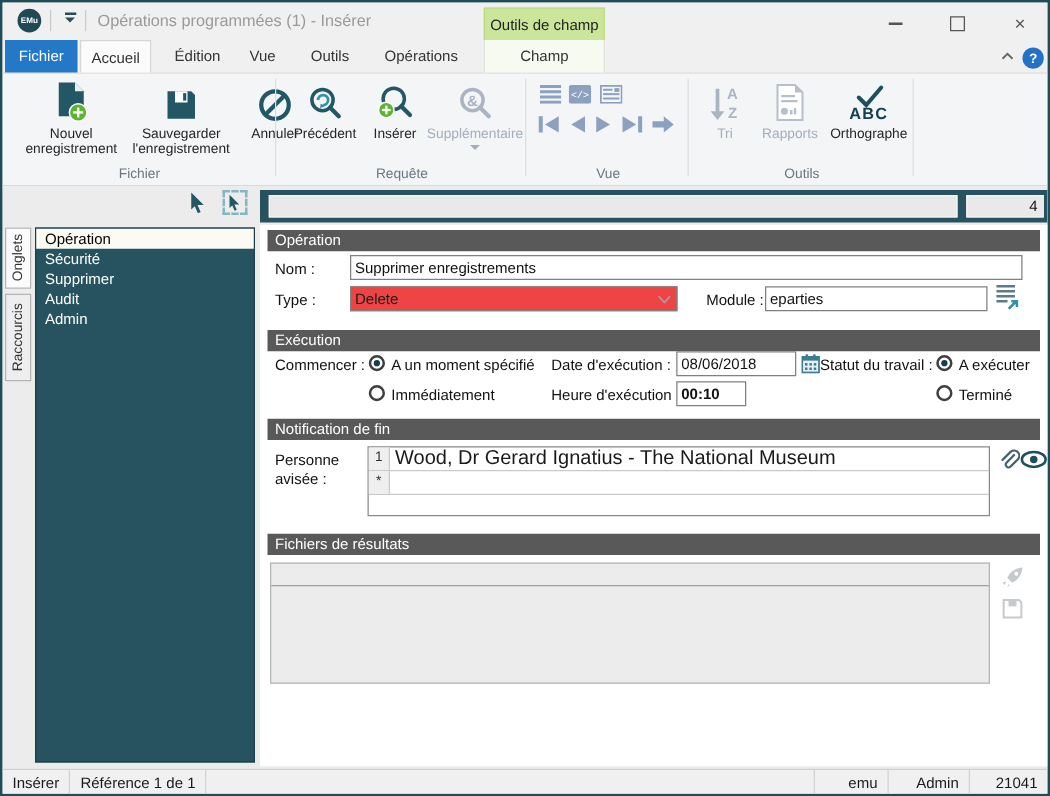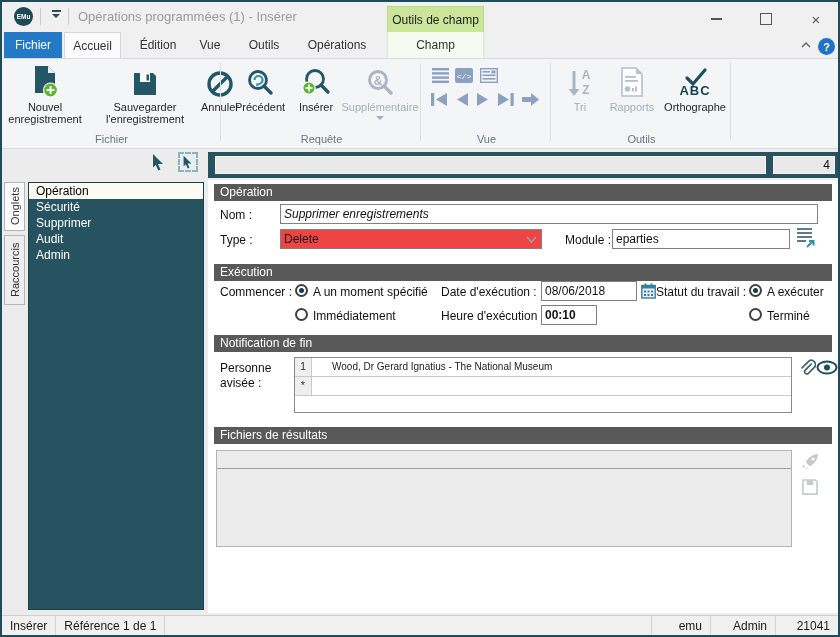--- a/index.html
+++ b/index.html
@@ -60,21 +60,21 @@
   .inp{position:absolute;height:20px;border:1px solid #808080;background:#fff;font-family:"Liberation Sans",sans-serif;
        font-size:12px;color:#111;padding:0 3px;box-sizing:border-box;}
   .dropdown{position:absolute;height:20px;border:1px solid #808080;background:#ef4444;box-sizing:border-box;
             font-size:12px;display:flex;align-items:center;padding-left:3px;}
   .dropdown svg{position:absolute;right:4px;top:6px;}
   .radio{position:absolute;width:13px;height:13px;border:2px solid #3f3f3f;border-radius:50%;background:#fff;box-sizing:border-box;}
   .radio.sel::after{content:"";display:block;width:5px;height:5px;border-radius:50%;background:#123f4d;margin:2px;}
   .ngrid{position:absolute;left:86px;top:177px;width:498px;height:56px;border:1px solid #8a8a8a;background:#fff;box-sizing:border-box;}
   .ngrid .grow{display:flex;height:18px;border-bottom:1px solid #c9c9c9;}
   .ngrid .gnum{width:16px;background:#efefef;border-right:1px solid #c9c9c9;text-align:center;font-size:11px;line-height:17px;color:#333;}
-  .ngrid .gval{flex:1;font-size:10px;line-height:17px;padding-left:20px;white-space:nowrap;overflow:hidden;}
+  .ngrid .gval{flex:1;font-size:16px;line-height:17px;padding-left:4px;white-space:nowrap;overflow:hidden;}
   .filesbox{position:absolute;left:8px;top:270px;width:576px;height:97px;background:#ececec;border:1px solid #b3b3b3;box-sizing:border-box;}
   .filesbox .fhead{height:17px;border-bottom:1px solid #9e9e9e;}
   
   .statusbar{left:0;top:613px;width:836px;height:20px;background:#f0f0f0;border-top:1px solid #cfcfcf;
              display:flex;align-items:stretch;font-size:12px;color:#1a1a1a;box-sizing:border-box;}
   .scell{display:flex;align-items:center;padding:0 8px;border-right:1px solid #d2d2d2;}
   .scell.r{border-right:none;border-left:1px solid #d2d2d2;justify-content:flex-end;}
   .sspace{flex:1;}
 </style>
 </head>
@@ -114,21 +114,21 @@
   <div class="abs ribbon-chevron">
     <svg width="16" height="14" viewBox="0 0 16 14">
         <polyline points="4,9 8,5 12,9" fill="none" stroke="#666" stroke-width="1.5"></polyline>
       </svg>
   </div>
   <div class="abs help-btn">?</div>
 
   <div class="abs ribbon">
 
     <div class="rgroup" style="left:0;width:219px;">
-      <div class="rbtn" style="left:0;width:86px;">
+      <div class="rbtn" style="left:12px;width:86px;">
         <span class="ric">
           <svg width="27" height="33" viewBox="0 0 27 33">
             <path d="M3 1 h13 l7 7 v20 h-20 z" fill="#235766"></path>
             <path d="M16 1 l7 7 h-7 z" fill="#e9eff1"></path>
             <circle cx="18.5" cy="25" r="7" fill="#5cb431" stroke="#fff" stroke-width="1.2"></circle>
             <rect x="17.6" y="21" width="1.9" height="8" fill="#fff"></rect>
             <rect x="14.5" y="24" width="8" height="1.9" fill="#fff"></rect>
           </svg>
         </span>
         <span class="rlb">Nouvel enregistrement</span>
@@ -322,21 +322,21 @@
 
     <div class="sumbar">
       <div class="sumfield" style="left:7px;width:551px;"></div>
       <div class="sumfield" style="left:565px;width:62px;justify-content:flex-end;padding-right:4px;">4</div>
     </div>
 
     <div class="formpanel">
 
       <div class="sechdr" style="top:4px;">Opération</div>
       <div class="flabel" style="left:12px;top:28px;">Nom :</div>
-      <input class="inp" style="left: 72px; top: 24px; width: 538px; font-style: italic;" readonly="" value="Supprimer enregistrements">
+      <input class="inp" style="left: 72px; top: 24px; width: 538px;" readonly="" value="Supprimer enregistrements">
       <div class="flabel" style="left:12px;top:53px;">Type :</div>
       <div class="dropdown" style="left:72px;top:49px;width:262px;">
         <span>Delete</span>
         <svg width="11" height="7" viewBox="0 0 11 7">
             <polyline points="1,1 5.5,6 10,1" fill="none" stroke="#9aa4ae" stroke-width="1.4"></polyline>
           </svg>
       </div>
       <div class="flabel" style="left:357px;top:53px;">Module :</div>
       <input class="inp" style="left: 404px; top: 49px; width: 178px;" readonly="" value="eparties">
       <div class="abs" style="left:589px;top:47px;">

